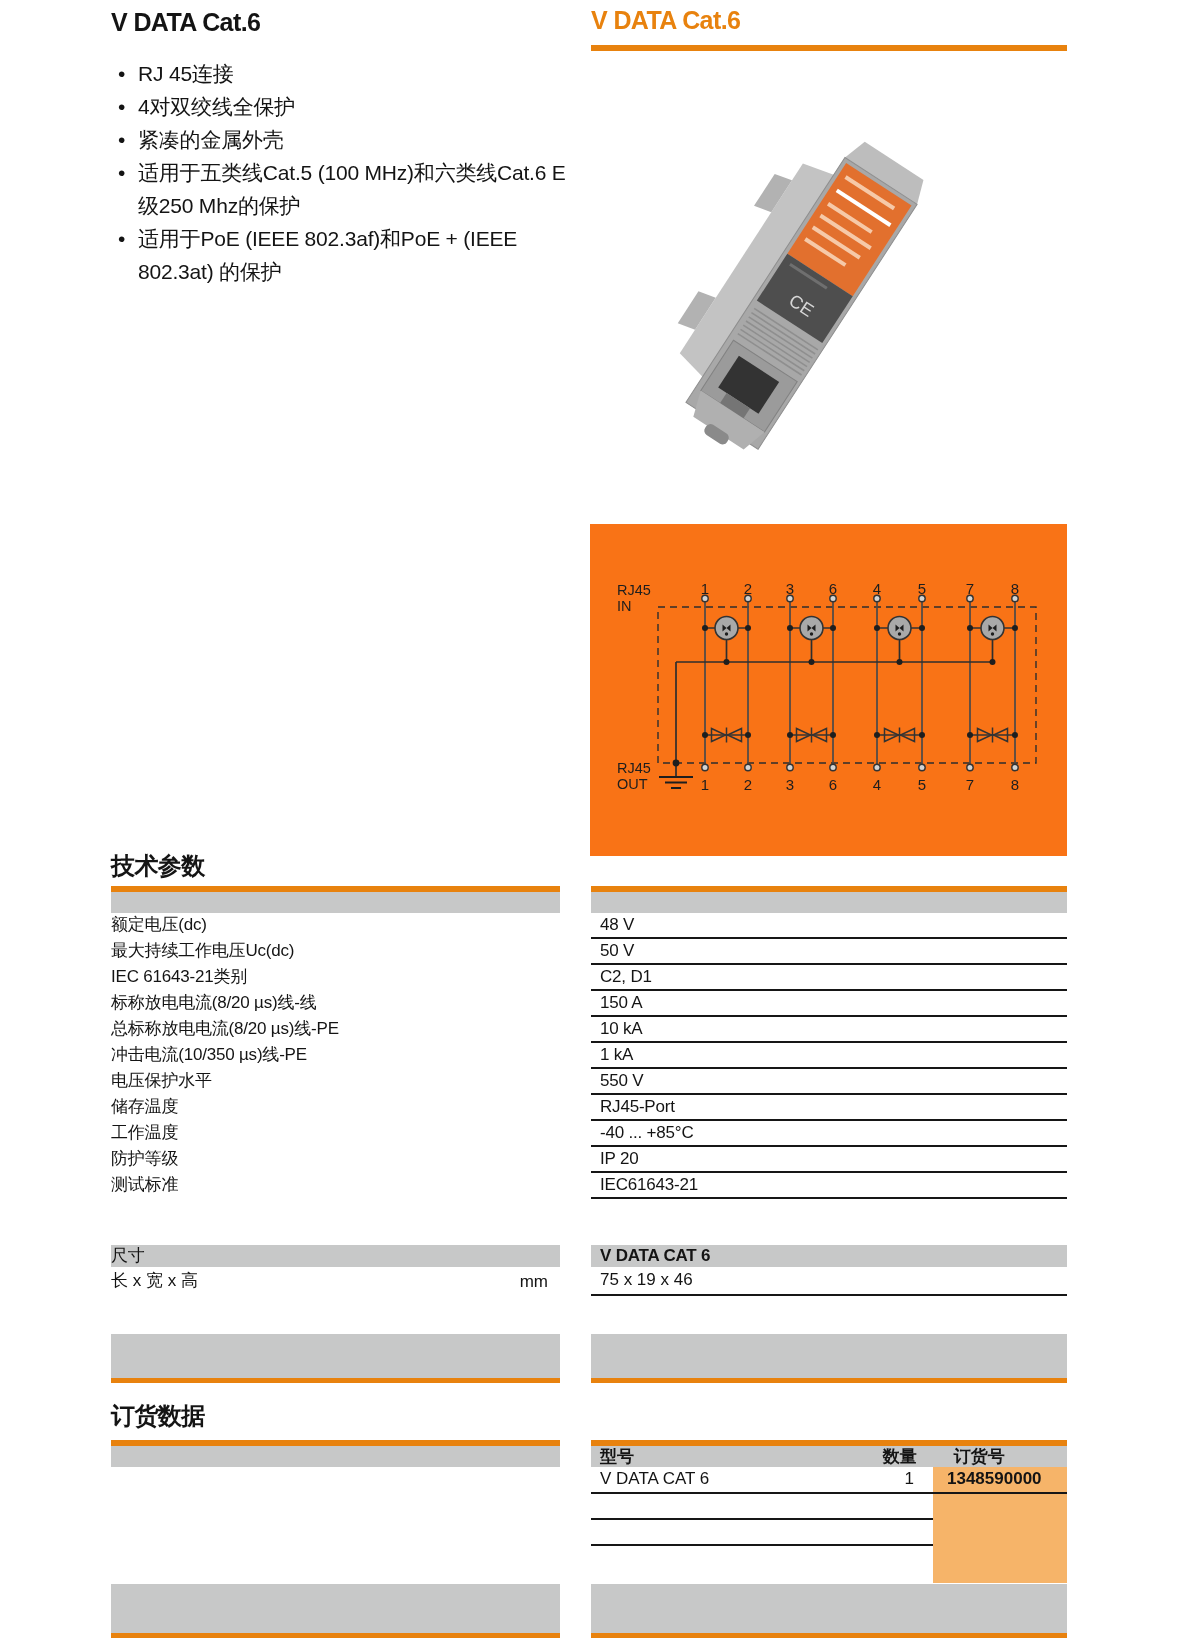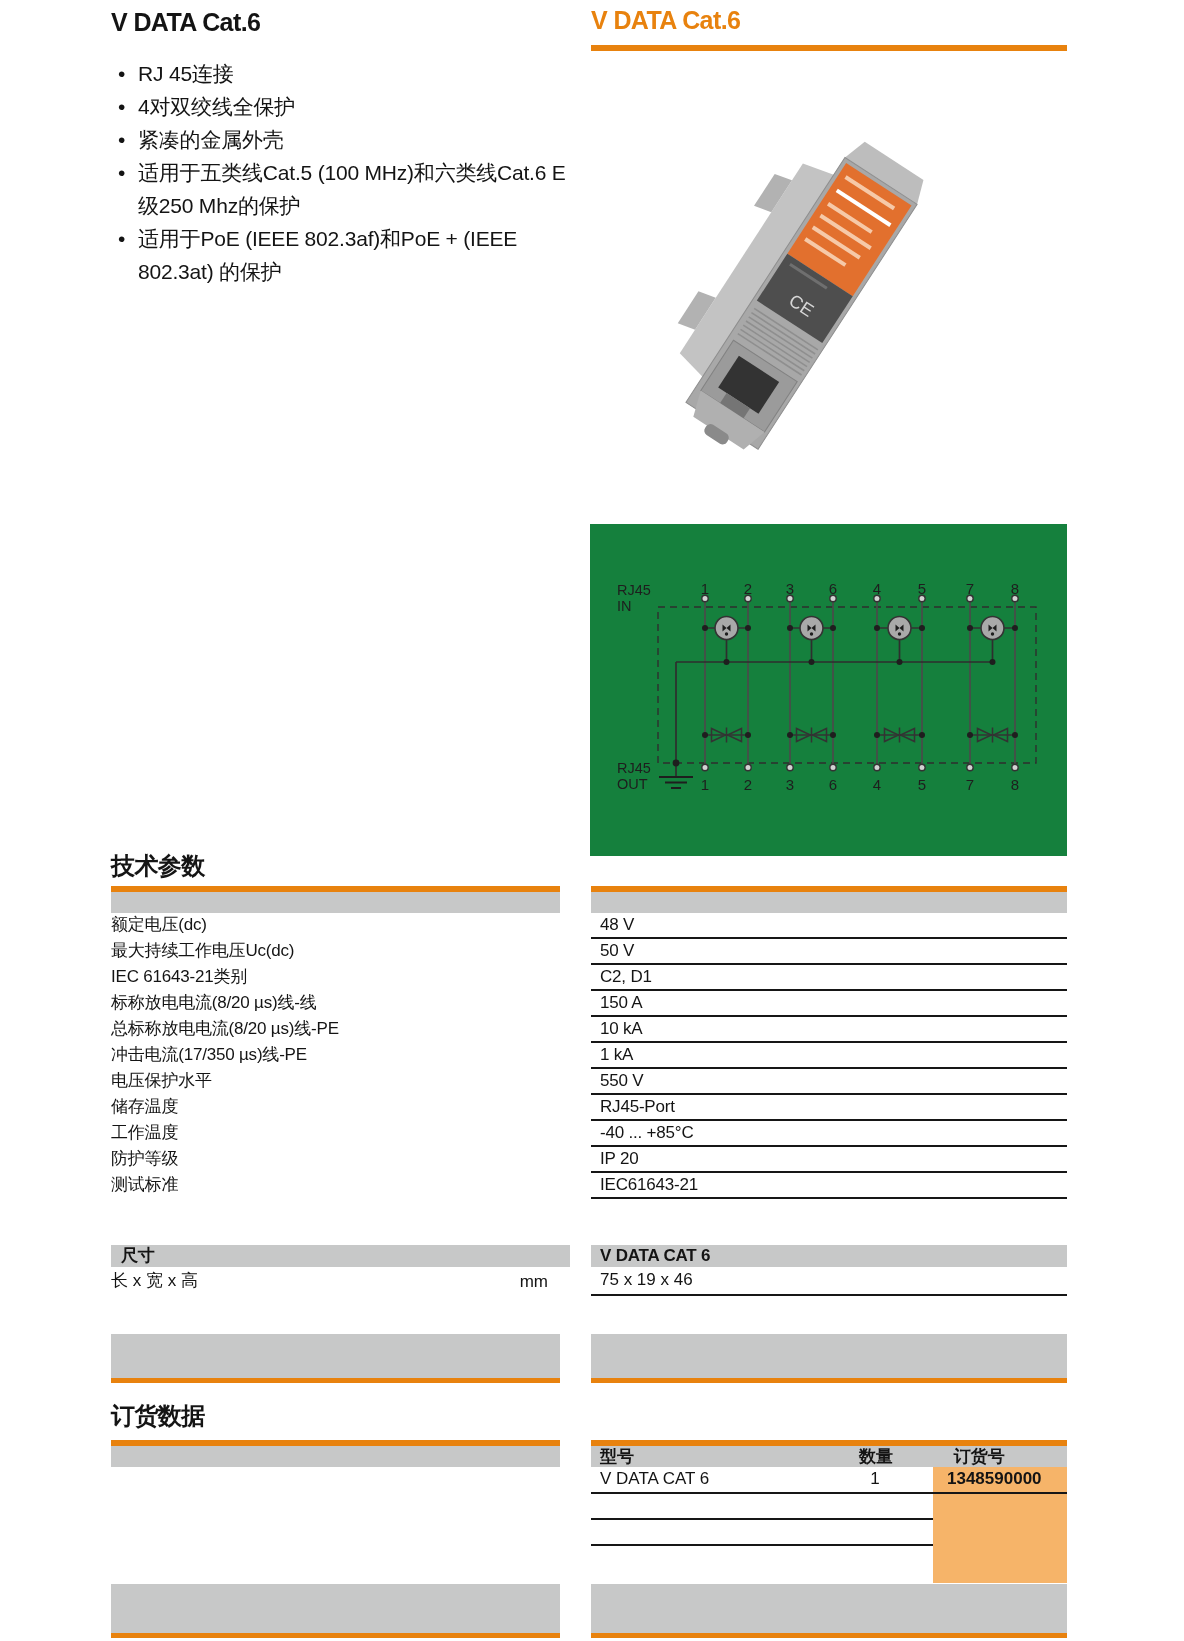--- a/index.html
+++ b/index.html
@@ -12,37 +12,37 @@
   .h1{font-size:25px;font-weight:bold;letter-spacing:-0.6px;white-space:nowrap;}
   .orange-text{color:#e8820e;}
   .rule{background:#e8820e;}
   .bar{background:#c7c8c8;}
   
   #features{font-size:21px;line-height:33px;letter-spacing:-0.2px;}
   #features ul{margin:0;padding:0;list-style:none;}
   #features li{padding-left:27px;position:relative;}
   #features li::before{content:"\2022";position:absolute;left:7px;}
   
-  #diagram{background:#15803d;}
+  #diagram{background:#f97316;}
   
   .tech-col{display:flex;flex-direction:column;}
   .tech-row{height:26px;box-sizing:border-box;display:flex;align-items:flex-end;
     font-size:17px;letter-spacing:-0.2px;padding-bottom:3px;white-space:nowrap;}
   .tech-row.value{border-bottom:2px solid #161616;padding-left:9px;padding-bottom:2px;}
-  .bar-label{font-size:17px;line-height:21px;padding-left:10px;letter-spacing:-0.2px;font-weight:bold;}
+  .bar-label{font-size:17px;line-height:21px;letter-spacing:-0.2px;}
   .bar-label.bold{font-weight:bold;}
   .dim-row{box-sizing:border-box;display:flex;align-items:flex-end;font-size:17px;
     padding-bottom:4px;}
   .dim-row.value{border-bottom:2px solid #161616;padding-left:9px;}
   
   .ord-header{display:flex;align-items:center;font-size:17px;font-weight:bold;}
   .ord-row{display:flex;align-items:flex-end;font-size:17px;padding-bottom:3px;
     box-sizing:border-box;}
   .c-type{width:245px;box-sizing:border-box;padding-left:9px;}
-  .c-qty{width:84px;box-sizing:border-box;text-align:center;}
+  .c-qty{width:84px;box-sizing:border-box;text-align:right;}
   .c-order{width:134px;box-sizing:border-box;margin-left:13px;padding-left:17px;}
   .line{background:#161616;height:2px;}
   #order-no-cell{background:#f6b469;}
   .svg-text{font-family:"Liberation Sans","DejaVu Sans",sans-serif;}
 </style>
 </head>
 <body>
 
 <div class="abs h1" style="left:111px;top:8px;">V DATA Cat.6</div>
 
@@ -269,21 +269,21 @@
 <div class="abs rule" style="left:591px;top:886px;width:476px;height:6px;"></div>
 <div class="abs bar" style="left:111px;top:892px;width:449px;height:21px;"></div>
 <div class="abs bar" style="left:591px;top:892px;width:476px;height:21px;"></div>
 
 <div class="abs tech-col" style="left:111px;top:913px;width:449px;justify-content:center;">
   <div class="tech-row">额定电压(dc)</div>
   <div class="tech-row">最大持续工作电压Uc(dc)</div>
   <div class="tech-row">IEC 61643-21类别</div>
   <div class="tech-row">标称放电电流(8/20 µs)线-线</div>
   <div class="tech-row">总标称放电电流(8/20 µs)线-PE</div>
-  <div class="tech-row">冲击电流(17/350 µs)线-PE</div>
+  <div class="tech-row">冲击电流(10/350 µs)线-PE</div>
   <div class="tech-row">电压保护水平</div>
   <div class="tech-row">储存温度</div>
   <div class="tech-row">工作温度</div>
   <div class="tech-row">防护等级</div>
   <div class="tech-row">测试标准</div>
 </div>
 
 <div class="abs tech-col" style="left:591px;top:913px;width:476px;">
   <div class="tech-row value">48 V</div>
   <div class="tech-row value">50 V</div>

